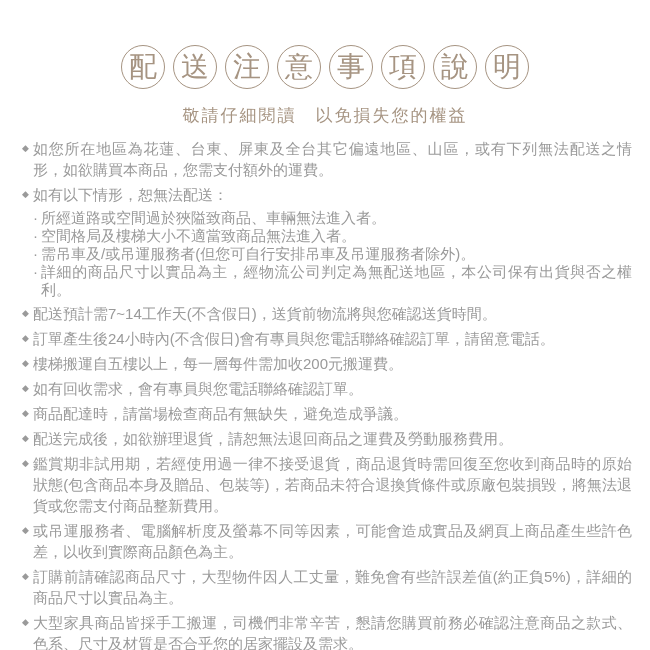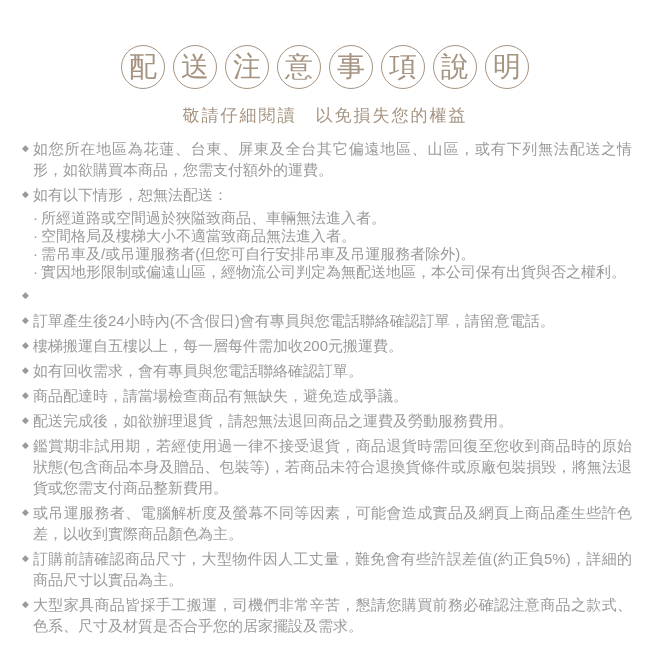--- a/index.html
+++ b/index.html
@@ -118,28 +118,28 @@
       <div class="sub-item">
         <span class="sub-marker">·</span>
         <span class="text-col">空間格局及樓梯大小不適當致商品無法進入者。</span>
       </div>
       <div class="sub-item">
         <span class="sub-marker">·</span>
         <span class="text-col">需吊車及/或吊運服務者(但您可自行安排吊車及吊運服務者除外)。</span>
       </div>
       <div class="sub-item">
         <span class="sub-marker">·</span>
-        <span class="text-col">實因地形限制或偏遠山區，經物流公司判定為無配送地區，本公司保有出貨與否之權利。</span>
+        <span class="text-col">詳細的商品尺寸以實品為主，經物流公司判定為無配送地區，本公司保有出貨與否之權利。</span>
       </div>
     </div>
 
     <div class="notice">
       <span class="marker">◆</span>
       <span class="text-col">
-        <br>
+        <span>配送預計需7~14工作天(不含假日)，送貨前物流將與您確認送貨時間。</span><br>
       </span>
     </div>
 
     <div class="notice">
       <span class="marker">◆</span>
       <span class="text-col">訂單產生後24小時內(不含假日)會有專員與您電話聯絡確認訂單，請留意電話。</span>
     </div>
 
     <div class="notice">
       <span class="marker">◆</span>

